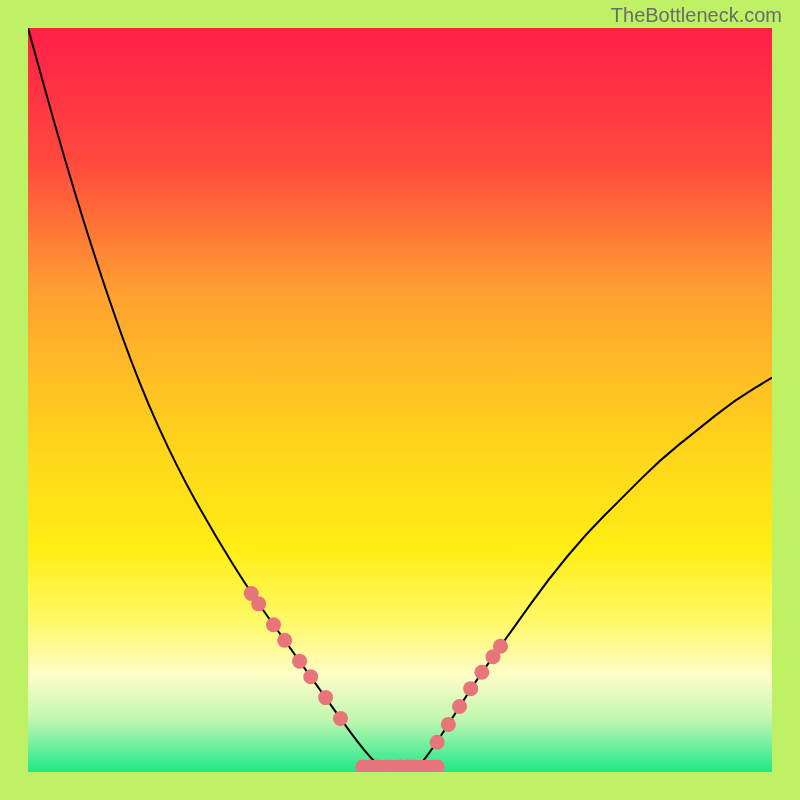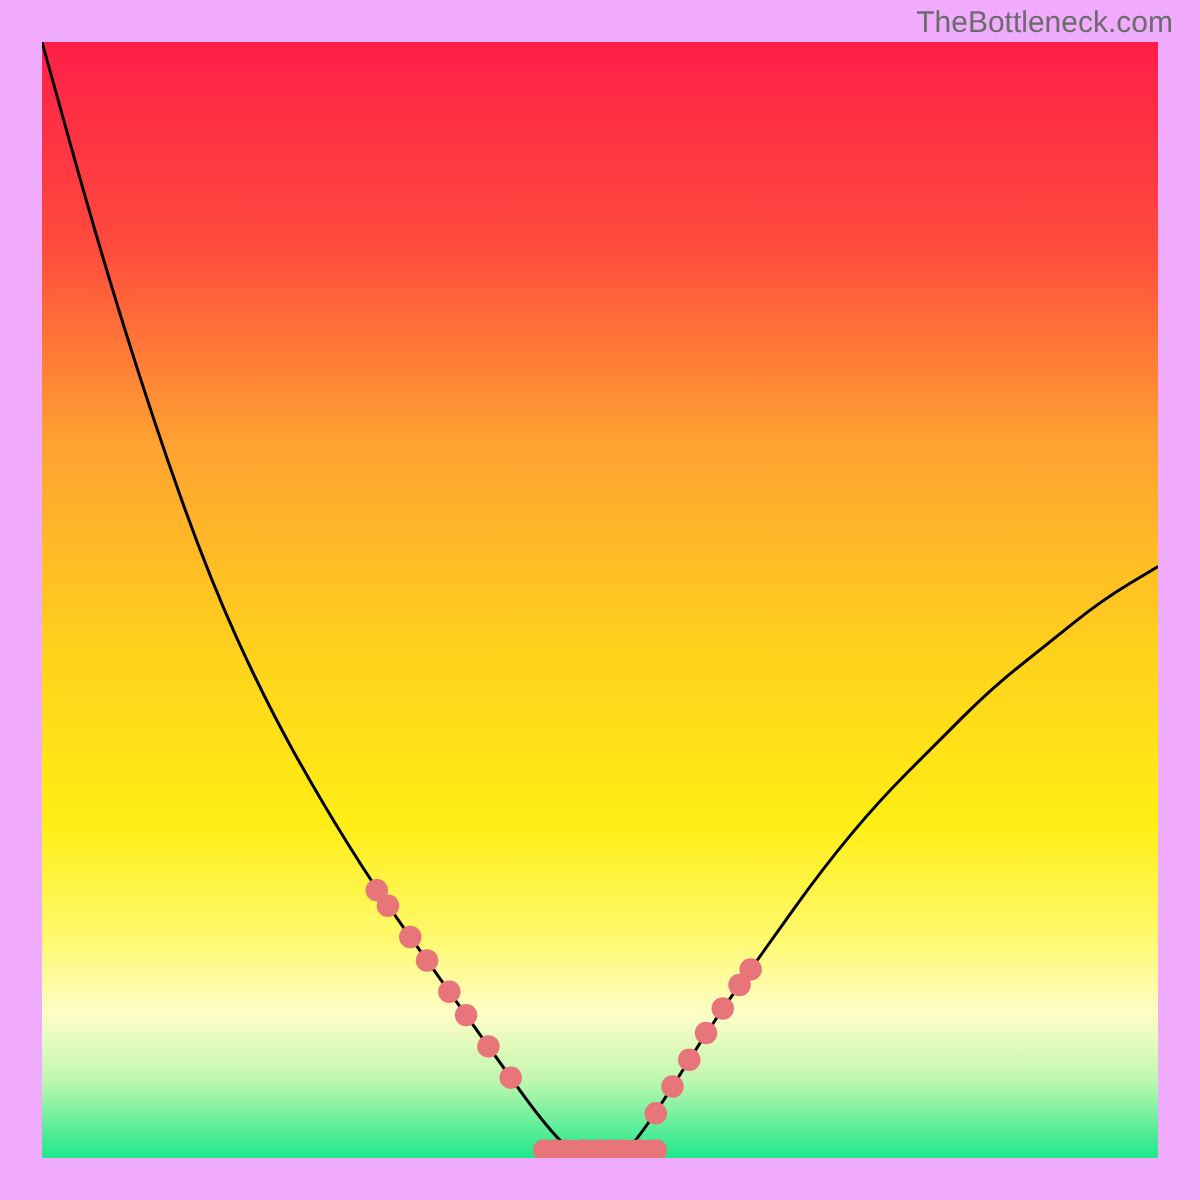--- a/index.html
+++ b/index.html
@@ -8,21 +8,21 @@
     width: 800px;
     height: 800px;
     background: #000;
     overflow: hidden;
     font-family: Arial, Helvetica, sans-serif;
   }
   .outer {
     position: relative;
     width: 800px;
     height: 800px;
-    background: #f0abfc;
+    background: #bef264;
   }
   .watermark {
     position: absolute;
     top: 4px;
     right: 18px;
     color: #6b6b6b;
     font-size: 20px;
     font-weight: 500;
     z-index: 10;
   }

